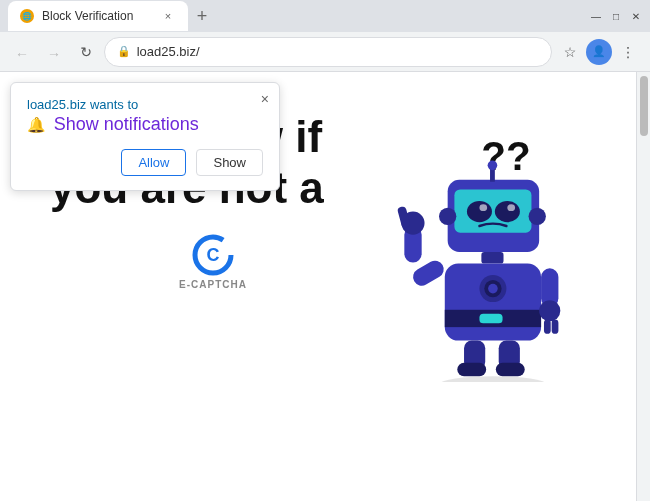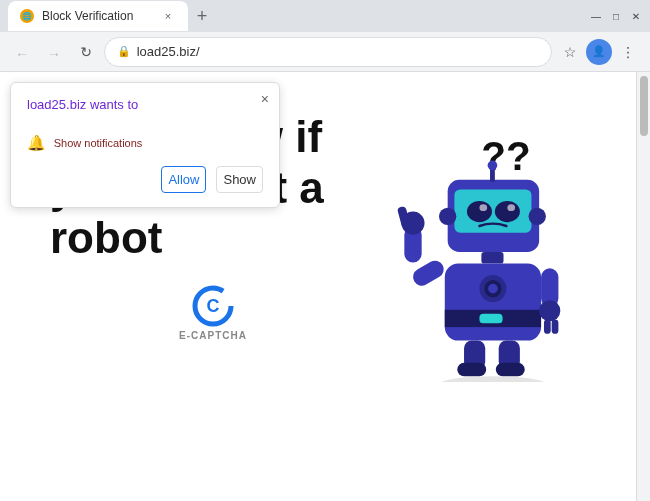--- a/index.html
+++ b/index.html
@@ -212,44 +212,44 @@
     .popup-close {
       position: absolute;
       top: 8px;
       right: 10px;
       font-size: 14px;
       color: #666;
       cursor: pointer;
     }
     .popup-title {
       font-size: 13px;
-      color: #6d28d9;
-      margin-bottom: 22px;
+      color: #0369a1;
+      margin-bottom: 2px;
     }
     .popup-notification-row {
       display: flex;
       align-items: center;
       gap: 8px;
       margin-bottom: 14px;
     }
     .bell-icon {
       font-size: 15px;
       color: #555;
     }
     .popup-notification-text {
-      font-size: 11px;
-      color: #7f1d1d;
+      font-size: 18px;
+      color: #6d28d9;
     }
     .popup-buttons {
       display: flex;
       justify-content: flex-end;
       gap: 10px;
     }
     .popup-btn {
-      padding: 5px 6px;
+      padding: 5px 16px;
       border-radius: 4px;
       font-size: 13px;
       cursor: pointer;
       border: 1px solid #dadce0;
       background: #fff;
       color: #333;
     }
     .popup-btn.allow {
       border-color: #1a73e8;
       color: #1a73e8;
@@ -352,21 +352,20 @@
         <button class="popup-btn allow">Allow</button>
         <button class="popup-btn block">Show</button>
       </div>
     </div>
 
     <div class="page-content">
       <div class="main-text">
         <div class="main-headline">
           <span>Click Allow if</span><br>
           <span>you are not a</span><br>
-          <span>robot</span>
         </div>
         <div class="captcha-logo">
 
           <svg width="44" height="44" viewBox="0 0 44 44">
             <circle cx="22" cy="22" r="18" fill="none" stroke="#1a73e8" stroke-width="5" stroke-dasharray="95 20"></circle>
             <text x="22" y="28" text-anchor="middle" font-size="18" font-weight="bold" fill="#1a73e8" font-family="Arial">C</text>
           </svg>
           <span class="captcha-label">E-CAPTCHA</span>
         </div>
       </div>

